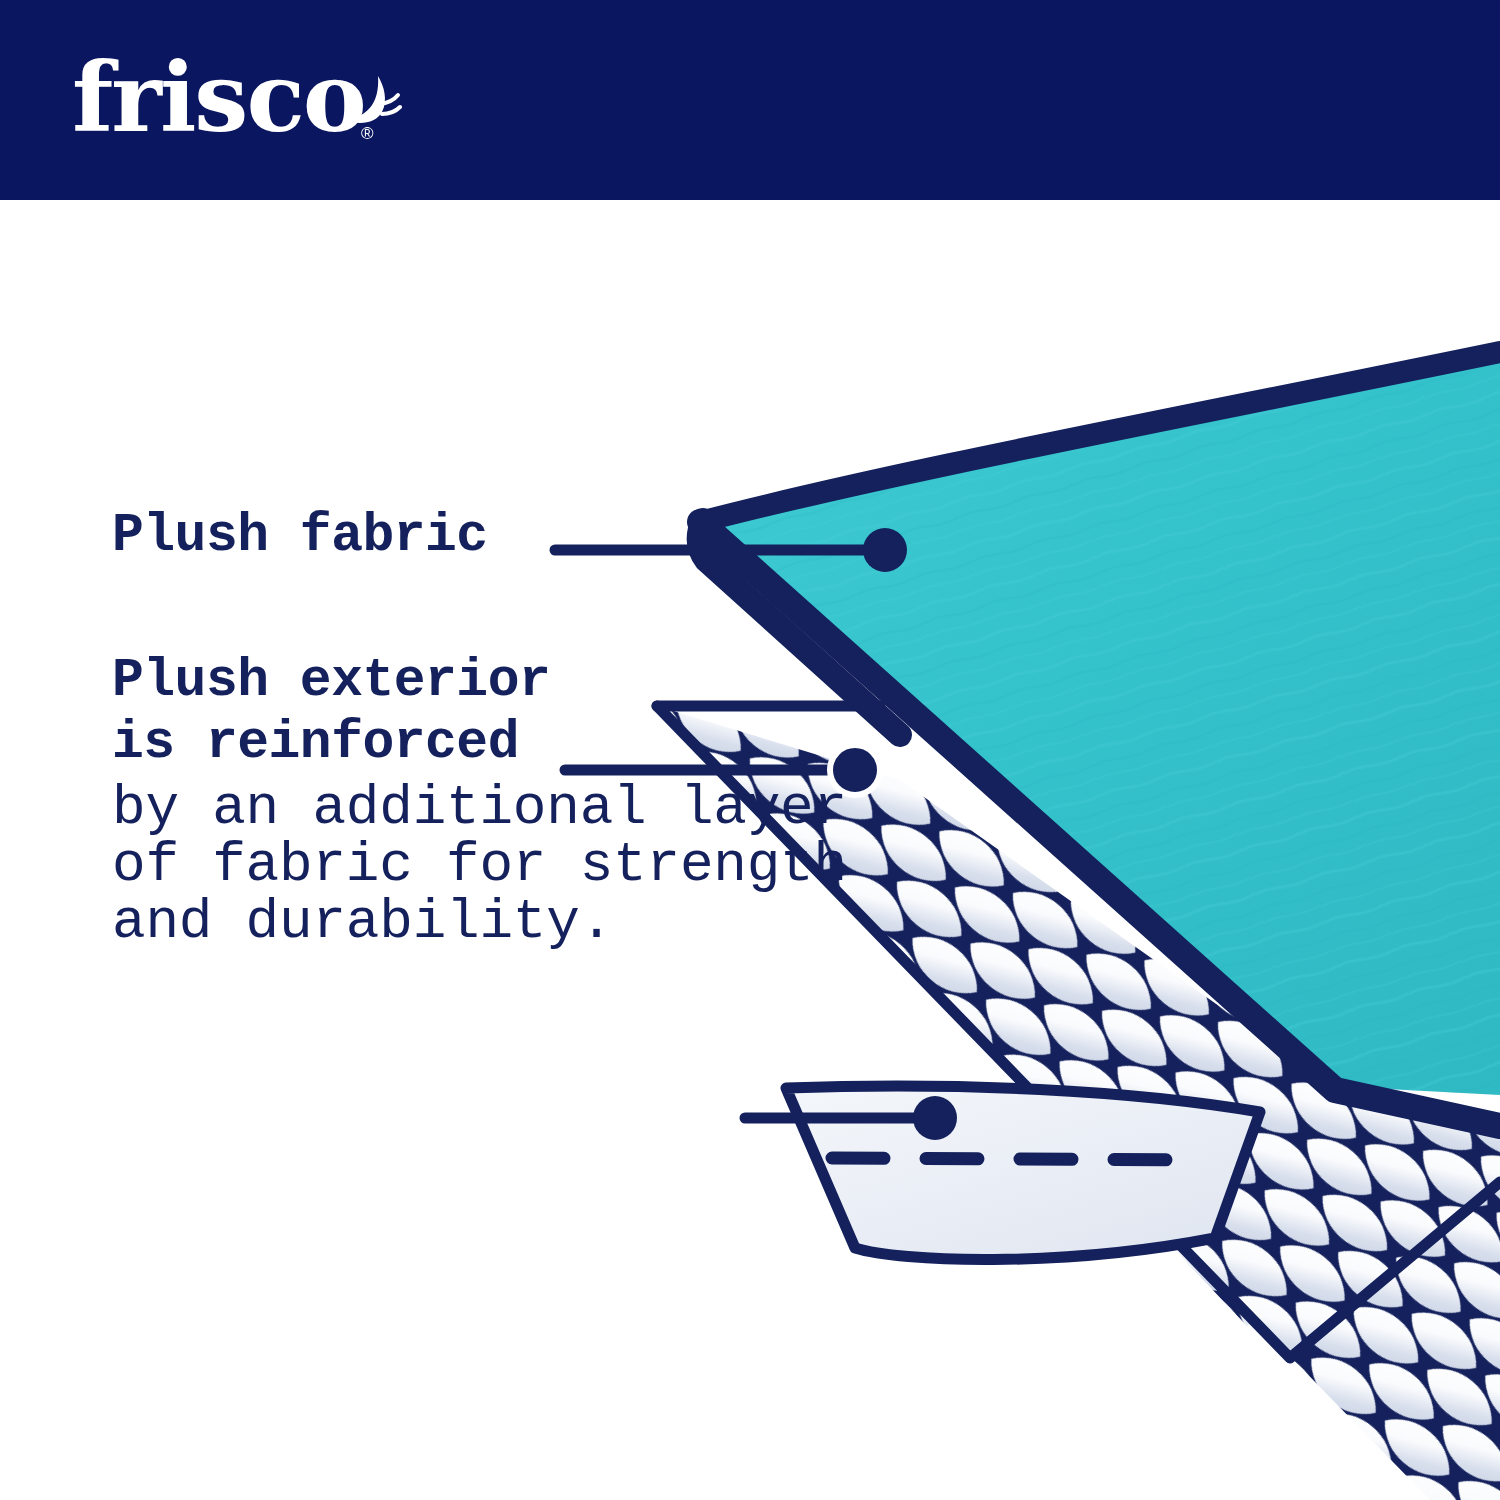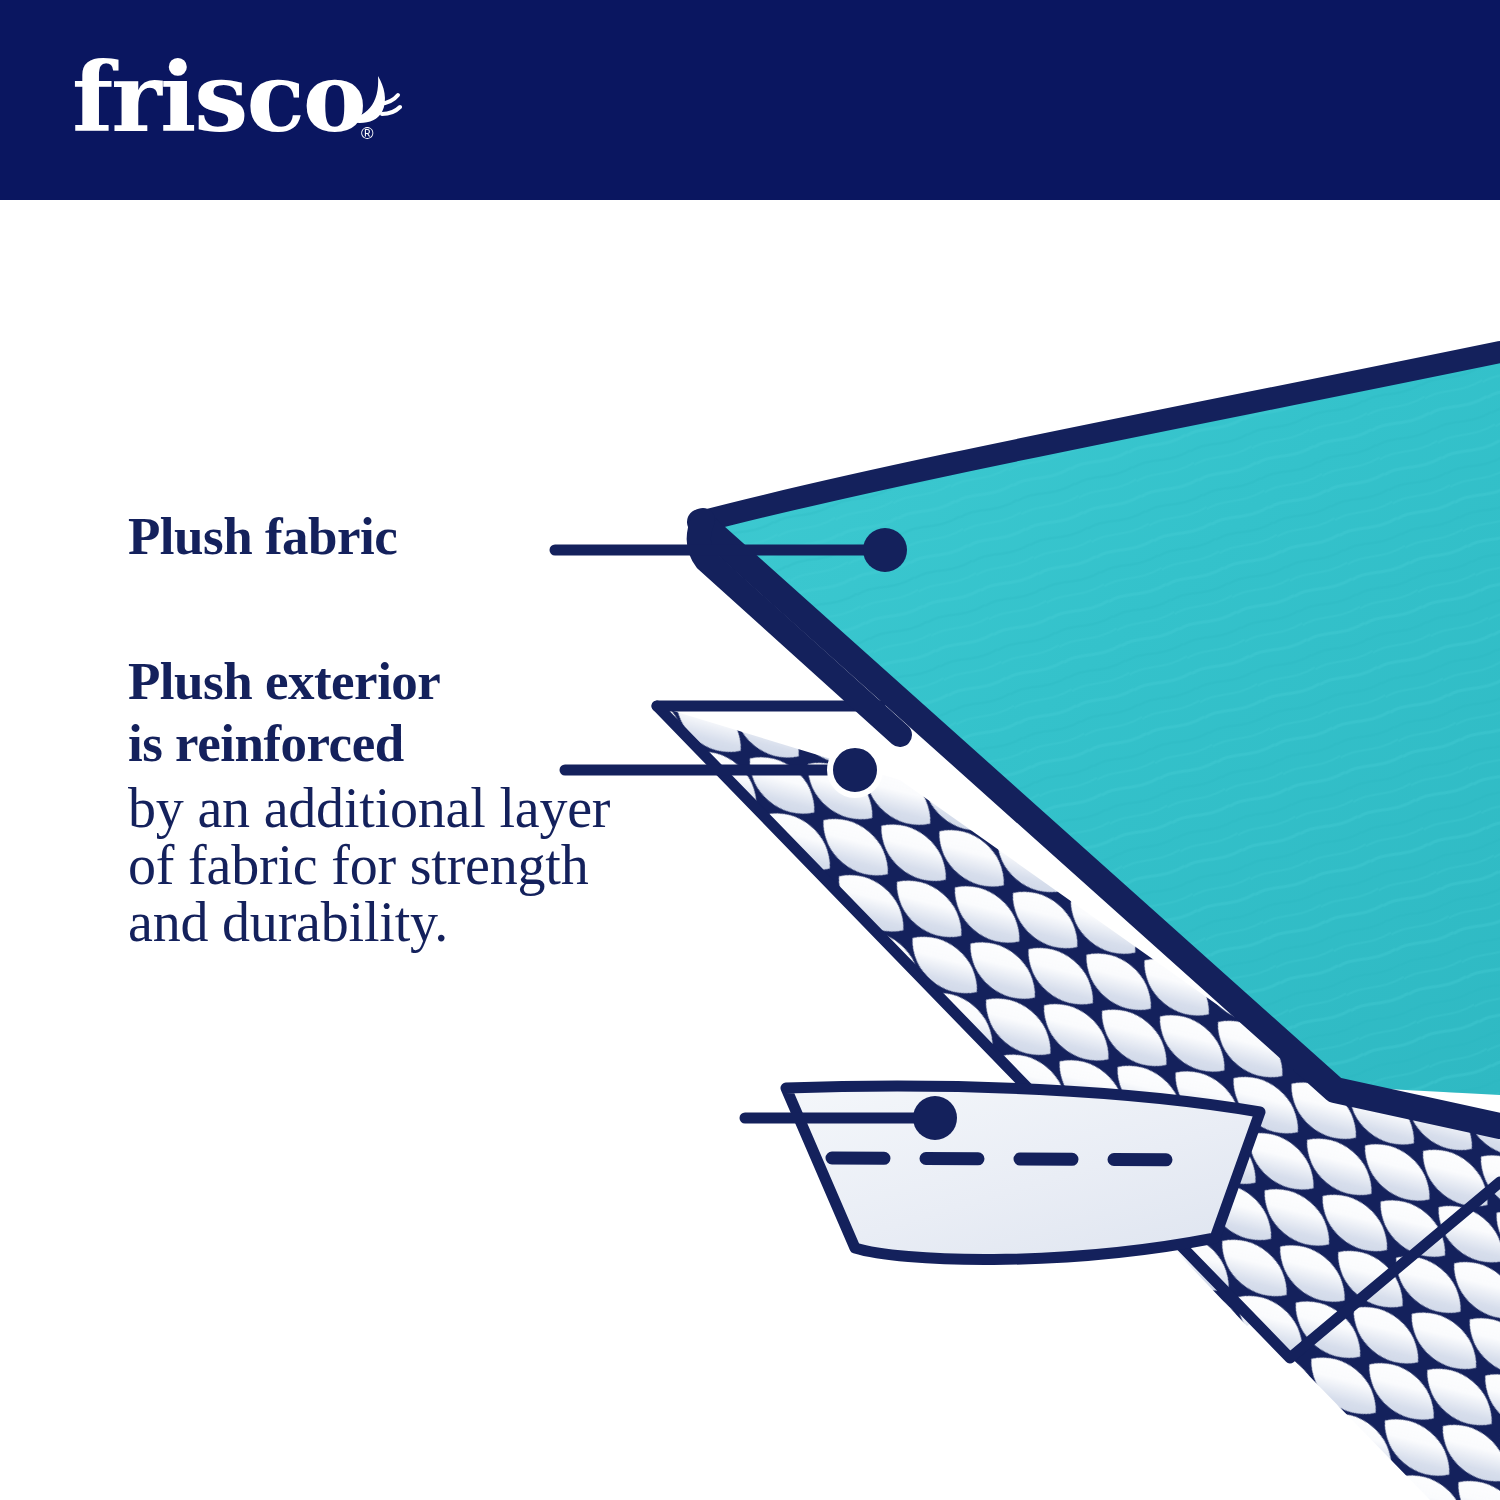--- a/index.html
+++ b/index.html
@@ -68,23 +68,23 @@
     font-size: 74px;
     line-height: 96px;
     letter-spacing: -1px;
     color: #ffffff;
     white-space: nowrap;
   }
 
   
   .callout {
     position: absolute;
-    left: 128px;
+    left: 112px;
     color: #14215C;
-    font-family: Liberation Serif, serif;
+    font-family: Liberation Mono, monospace;
   }
   .callout .heading {
     font-weight: 700;
     font-size: 53px;
     line-height: 62px;
     letter-spacing: -0.5px;
     white-space: pre-line;
   }
   .callout .body {
     font-weight: 400;

